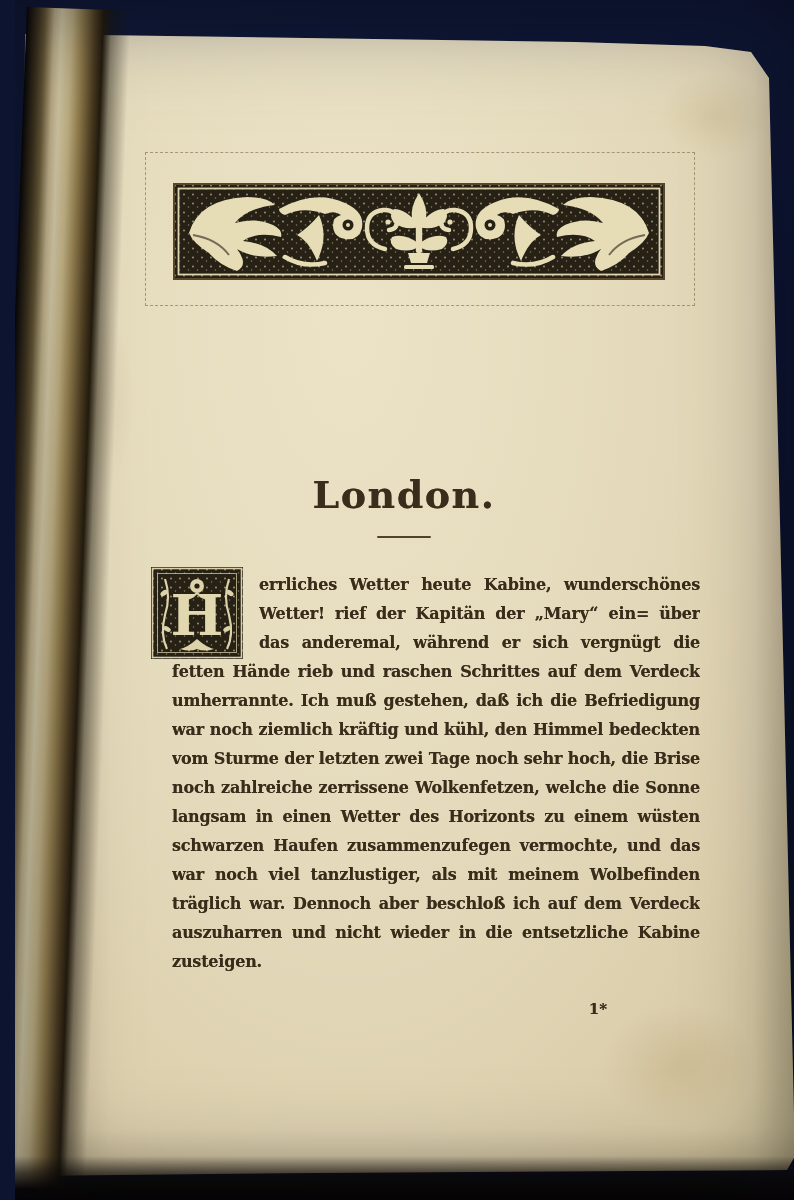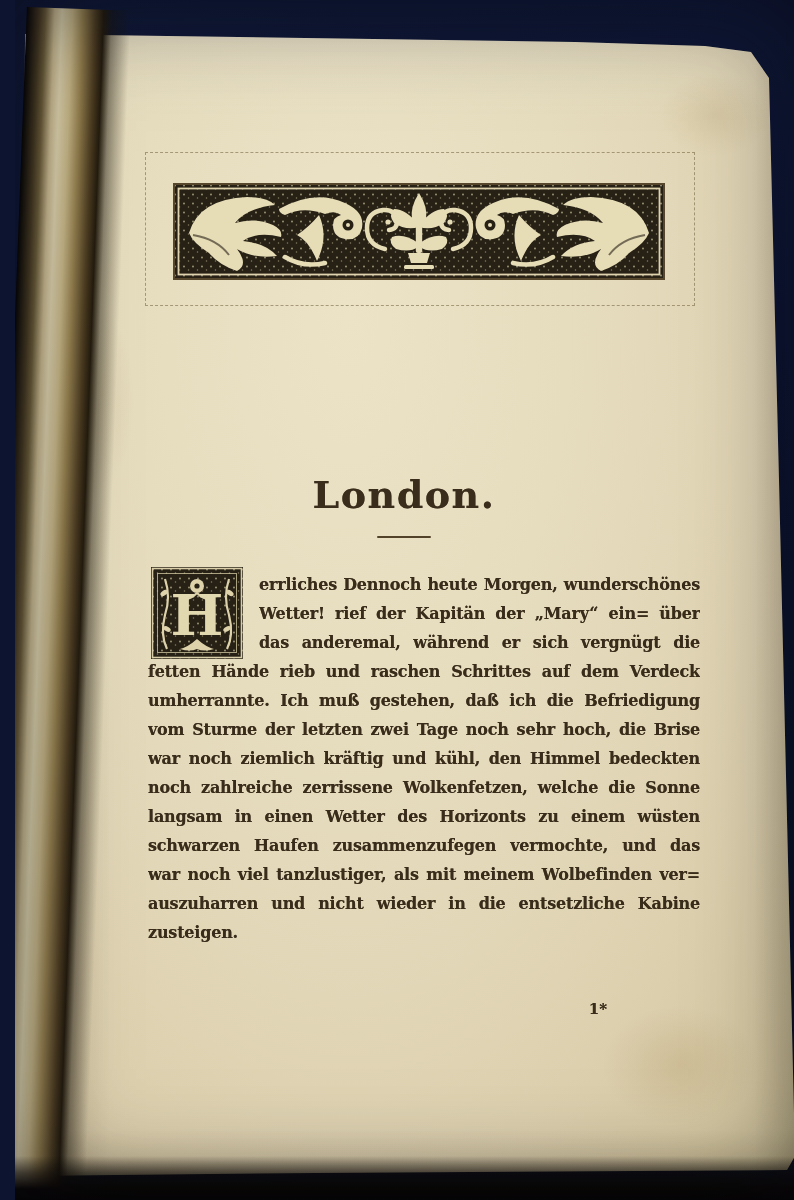--- a/index.html
+++ b/index.html
@@ -76,21 +76,21 @@
   }
   .body-text{
     position:absolute;left:133px;top:570px;width:552px;
     color:#392c1a;
     font-weight:700;font-size:16px;line-height:29px;
     letter-spacing:-0.2px;
     text-shadow:0 0 .5px rgba(57,44,26,.7);
   }
   .line{
     height:29px;overflow:hidden;
-    text-align:justify;-moz-text-align-last:justify;text-align-last:justify;
+    text-align:justify;-moz-text-align-last:justify;text-align-last:justify;margin-left:24px;
   }
   .line.indent{margin-left:111px;}
   .line.last{text-align:right;text-align-last:left;}
   .dropcap{
     position:absolute;left:136px;top:567px;width:92px;height:92px;
   }
   .signature{
     position:absolute;left:133px;top:998px;width:459px;
     text-align:right;font-weight:700;font-size:15px;line-height:22px;
     color:#392c1a;text-shadow:0 0 .5px rgba(57,44,26,.7);
@@ -168,31 +168,32 @@
     <circle cx="46" cy="19" r="7" fill="#ddd2aa"></circle>
     <circle cx="46" cy="19" r="2.6" fill="#262015"></circle>
     <path d="M46,26 Q40,32 34,32 M46,26 Q52,32 58,32" stroke="#ddd2aa" stroke-width="2" fill="none"></path>
 
     <path d="M46,72 Q37,80 29,82 Q39,85 46,82 Q53,85 63,82 Q55,80 46,72 Z" fill="#ddd2aa"></path>
 
     <text x="46" y="68" text-anchor="middle" font-family="'DejaVu Serif',serif" font-size="56" font-weight="700" fill="#e2d8b0">H</text>
   </svg>
 
   <div class="body-text">
-    <div class="line indent">errliches Dennoch heute Morgen, wunderschönes</div>
+    <div class="line indent">errliches Wetter heute Kabine, wunderschönes</div>
     <div class="line indent">Wetter! rief der Kapitän der „Mary“ ein= über</div>
     <div class="line indent">das anderemal, während er sich vergnügt die großen,</div>
     <div class="line">fetten Hände rieb und raschen Schrittes auf dem Verdeck</div>
     <div class="line">umherrannte.  Ich muß gestehen, daß ich die Befriedigung</div>
+    <div class="line">war noch ziemlich kräftig und kühl, den Himmel bedeckten</div>
     <div class="line">vom Sturme der letzten zwei Tage noch sehr hoch, die Brise</div>
-    <div class="line">war noch ziemlich kräftig und kühl, den Himmel bedeckten</div>
     <div class="line">noch zahlreiche zerrissene Wolkenfetzen, welche die Sonne nur</div>
     <div class="line">langsam in einen Wetter des Horizonts zu einem wüsten</div>
     <div class="line">schwarzen Haufen zusammenzufegen vermochte, und das Schiff</div>
     <div class="line">war noch viel tanzlustiger, als mit meinem Wolbefinden ver=</div>
+    <div class="line">träglich war.  Dennoch aber beschloß ich auf dem Verdeck</div>
     <div class="line">auszuharren und nicht wieder in die entsetzliche Kabine hinab=</div>
     <div class="line last">zusteigen.</div>
   </div>
 
   <div class="signature">1*</div>
 
   <div class="book-edge"></div>
   <div class="bottom-band"></div>
   <div class="vignette"></div>
 

